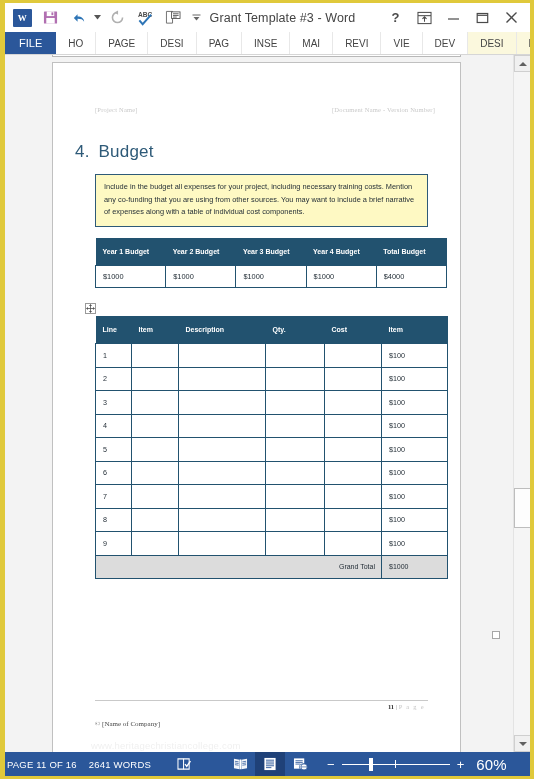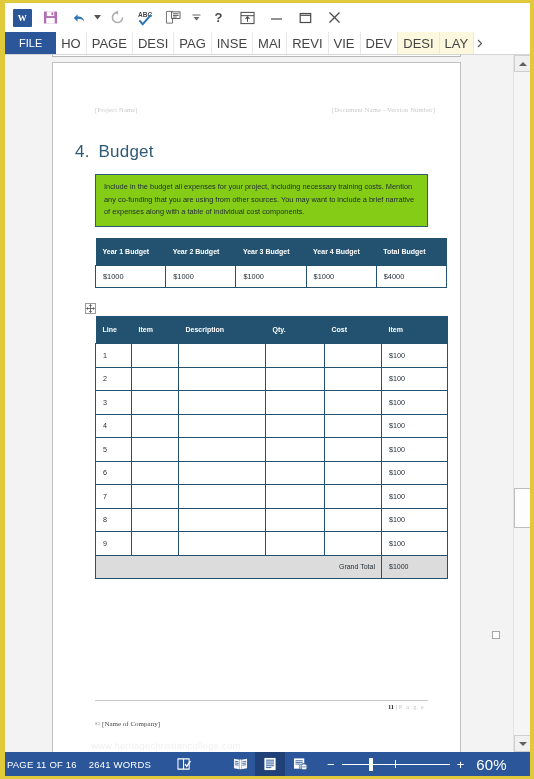--- a/index.html
+++ b/index.html
@@ -76,23 +76,23 @@
   .tabbar {
     height: 23px;
     background: #ffffff;
     display: flex;
     align-items: stretch;
     border-bottom: 1px solid #d6d6d6;
     position: relative;
   }
   .tab {
     display: flex; align-items: center; justify-content: center;
-    font-size: 13px;
+    font-size: 10px;
     color: #444;
-    padding: 0 5px;
+    padding: 0 12px;
     border-right: 1px solid #e8e8e8;
     white-space: nowrap;
   }
   .tab.file {
     background: #2B579A;
     color: #fff;
     font-size: 11px;
     padding: 0 14px;
     border-right: none;
   }
@@ -151,21 +151,21 @@
     font-family: "Liberation Sans", sans-serif;
     font-weight: normal;
     letter-spacing: 0.2px;
   }
   .h1 .num { margin-right: 9px; }
 
   .callout {
     position: absolute;
     left: 42px; top: 111px;
     width: 333px;
-    background: #84cc16;
+    background: #fef9c3;
     border: 1px solid #2E5A78;
     padding: 6px 8px 7px 8px;
     font-size: 7.4px;
     line-height: 1.72;
     color: #1f2a33;
     font-family: "Liberation Sans", sans-serif;
   }
 
   
   .tbl-summary {
@@ -397,20 +397,21 @@
         </svg>
       </div>
       <div class="qat-btn" style="width:16px;">
         <svg class="ico" width="9" height="7" viewBox="0 0 9 7">
           <line x1="0.5" y1="1" x2="8.5" y2="1" stroke="#666" stroke-width="1"></line>
           <path d="M1.5 3 L7.5 3 L4.5 6.5 Z" fill="#666"></path>
         </svg>
       </div>
     </div>
 
+    <div class="title-text">Grant Template #3 - Word</div>
 
     <div class="winbtns">
       <div class="winbtn">
         <span class="helpq">?</span>
       </div>
       <div class="winbtn">
         <svg class="ico" width="15" height="14" viewBox="0 0 16 15">
           <rect x="1" y="1.5" width="14" height="12" fill="none" stroke="#4a4a4a" stroke-width="1.1"></rect>
           <line x1="1" y1="5" x2="15" y2="5" stroke="#4a4a4a" stroke-width="1.1"></line>
           <path d="M8 11.5 L8 6.5 M5.8 8.5 L8 6.2 L10.2 8.5" fill="none" stroke="#4a4a4a" stroke-width="1.1"></path>

